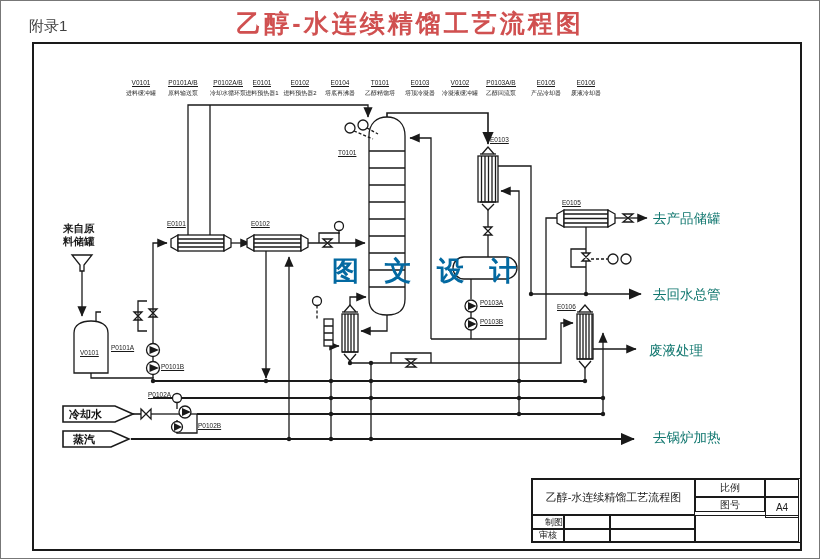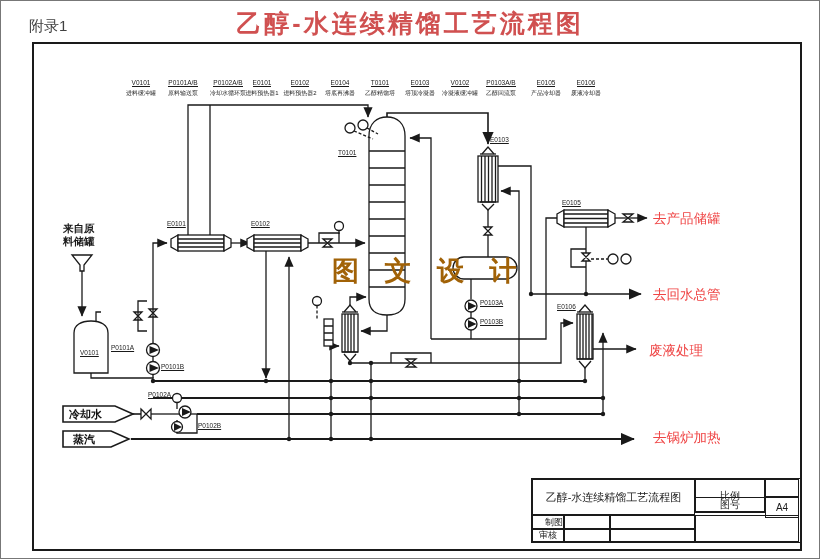--- a/index.html
+++ b/index.html
@@ -14,30 +14,30 @@
     left:50%;top:6px;transform:translateX(-50%);
     font-size:25px;font-weight:bold;letter-spacing:3px;white-space:nowrap;
   }
   
   .leg{position:absolute;top:70px;transform:translateX(-50%);text-align:center;width:56px;}
   .leg .tg{display:inline-block;font-size:6.5px;line-height:7px;border-bottom:0.8px solid #1a1a1a;white-space:nowrap;}
   .leg .nm{font-size:6.5px;line-height:8px;white-space:nowrap;transform:scale(.92);transform-origin:center top;}
   
   .tag{position:absolute;font-size:6.5px;line-height:7px;text-decoration:underline;white-space:nowrap;color:#1a1a1a;}
   
-  .stream{position:absolute;font-size:13.5px;white-space:nowrap;color:#ef4444;}
+  .stream{position:absolute;font-size:13.5px;white-space:nowrap;color:#0f766e;}
   .inlet{position:absolute;font-size:11px;white-space:nowrap;color:#111;font-weight:600;}
   #feed-source{position:absolute;left:62px;top:221px;width:40px;font-size:10.5px;font-weight:600;line-height:13px;}
   #watermark{position:absolute;left:331px;top:252px;font-size:27px;font-weight:600;letter-spacing:9px;color:#2b2b2b;white-space:nowrap;}
   
   #tblock{position:absolute;left:530px;top:477px;width:270px;height:65px;border:1.8px solid #1a1a1a;box-sizing:border-box;}
   #tblock .cell{position:absolute;box-sizing:border-box;border:0.8px solid #1a1a1a;
     display:flex;align-items:center;justify-content:center;overflow:hidden;}
   #tb-title{left:0;top:0;width:163px;height:36px;font-size:11px;}
-  #tb-scale-l{left:163px;top:0;width:70px;height:34px;font-size:10px;}
+  #tb-scale-l{left:163px;top:0;width:70px;height:18px;font-size:10px;}
   #tb-scale-v{left:233px;top:0;width:34px;height:18px;font-size:10px;}
   #tb-no-l{left:163px;top:18px;width:70px;height:15px;font-size:10px;}
   #tb-no-v{left:233px;top:18px;width:34px;height:21px;font-size:10px;}
   #tb-draft-l{left:0;top:36px;width:32px;height:14px;font-size:9px;padding-left:12px;}
   #tb-draft-1{left:32px;top:36px;width:46px;height:14px;}
   #tb-draft-2{left:78px;top:36px;width:85px;height:14px;}
   #tb-rev-l{left:0;top:50px;width:32px;height:12.5px;font-size:9px;text-align:right;}
   #tb-rev-1{left:32px;top:50px;width:46px;height:12.5px;}
   #tb-rev-2{left:78px;top:50px;width:85px;height:12.5px;}
   #tb-right{left:163px;top:36px;width:104px;height:26.5px;}
@@ -279,21 +279,21 @@
   <div class="tag" style="left:556px;top:302px">E0106</div>
 
   <div id="feed-source">来自原料储罐</div>
   <div class="inlet" style="left:68px;top:406px">冷却水</div>
   <div class="inlet" style="left:72px;top:431px">蒸汽</div>
   <div class="stream" style="left:652px;top:209px">去产品储罐</div>
   <div class="stream" style="left:652px;top:285px">去回水总管</div>
   <div class="stream" style="left:648px;top:341px">废液处理</div>
   <div class="stream" style="left:652px;top:428px">去锅炉加热</div>
 
-  <div id="watermark" style="color: #a16207;">图 文 设 计</div>
+  <div id="watermark" style="color: #0369a1;">图 文 设 计</div>
 
   <div id="tblock">
     <div class="cell" id="tb-title">乙醇-水连续精馏工艺流程图</div>
     <div class="cell" id="tb-scale-l">比例</div>
     <div class="cell" id="tb-scale-v"></div>
     <div class="cell" id="tb-no-l">图号</div>
     <div class="cell" id="tb-no-v">A4</div>
     <div class="cell" id="tb-draft-l">制图</div>
     <div class="cell" id="tb-draft-1"></div>
     <div class="cell" id="tb-draft-2"></div>

